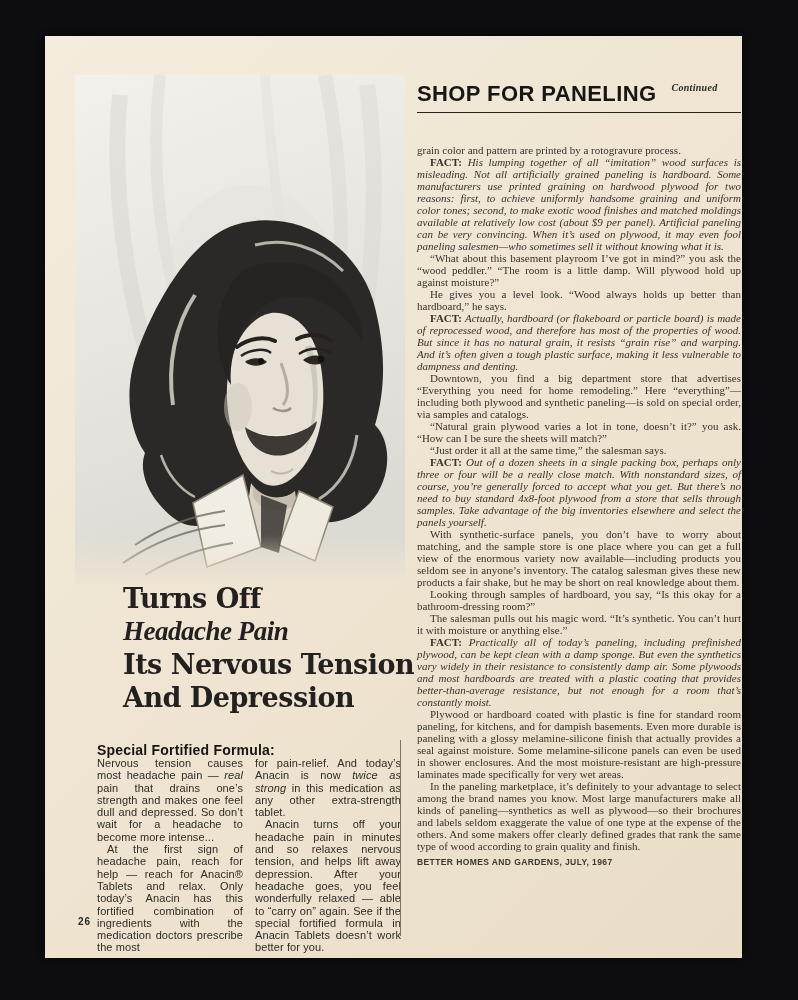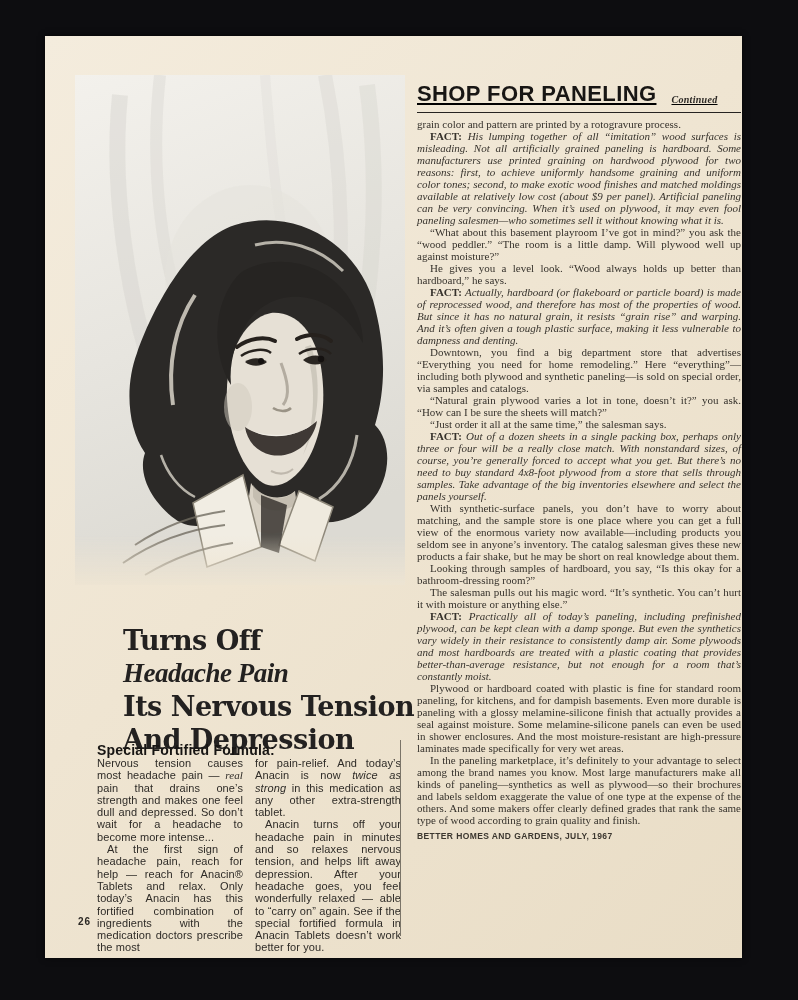--- a/index.html
+++ b/index.html
@@ -15,21 +15,21 @@
     box-shadow:0 0 6px rgba(0,0,0,.6);
   }
   
   .illustration{
     position:absolute;left:30px;top:39px;width:330px;height:510px;
   }
   .illustration svg{display:block;width:100%;height:100%;}
   .headline{
     position:absolute;left:78px;top:546px;width:300px;
     font-family:"DejaVu Serif",serif;font-weight:700;
-    font-size:27px;line-height:33px;letter-spacing:-.5px;color:#232120;margin-top:42px;
+    font-size:27px;line-height:33px;letter-spacing:-.5px;color:#232120;
   }
   .headline .hl-italic{font-style:italic;font-family:Liberation Serif, serif;}
   .ad-subhead{
     position:absolute;left:52px;top:707px;
     font:700 14px/1 "Liberation Sans",sans-serif;
     letter-spacing:.2px;color:#171513;
   }
   .ad-cols{
     position:absolute;left:52px;top:721px;width:304px;
     display:flex;gap:12px;
@@ -45,32 +45,32 @@
     font:700 10px/1 "Liberation Sans",sans-serif;letter-spacing:1px;color:#2c2925;text-align:center;
   }
   .vrule{
     position:absolute;left:355px;top:704px;width:1px;height:196px;
     background:#7a7468;
   }
   
   .article{
     position:absolute;left:372px;top:44px;width:324px;
   }
-  .art-head{display:flex;align-items:flex-end;margin-top:3px;text-decoration:underline;}
+  .art-head{display:flex;align-items:flex-start;margin-top:3px;}
   .art-title{
     font:700 22px/1 "Liberation Sans",sans-serif;
     letter-spacing:.4px;color:#181614;
   }
   .art-continued{
     margin-left:15px;
     font:700 italic 10px/1 "Liberation Serif",serif;
     letter-spacing:.3px;color:#2b2824;
   }
   .art-rule{height:0;border-bottom:1.6px solid #262321;margin-top:7px;}
-  .art-body{margin-top:5px;}
+  .art-body{margin-top:31px;}
   .art-body p{
     margin:0;text-align:justify;color:#36322c;
     font:11px/12px "Liberation Serif",serif;
   }
   .art-body p.ind{text-indent:13px;}
   .art-body p.fact{font-style:italic;}
   .art-body p.fact .prefix{font-style:normal;font-weight:700;}
   .art-footer{
     margin-top:6px;text-align:left;
     font:700 8.5px/1 "Liberation Sans",sans-serif;
@@ -161,42 +161,42 @@
   <div class="headline">
     <div>Turns Off</div>
     <div class="hl-italic">Headache Pain</div>
     <div>Its Nervous Tension</div>
     <div>And Depression</div>
   </div>
 
   <div class="ad-subhead">Special Fortified Formula:</div>
   <div class="ad-cols">
     <div class="ad-col">
-        <p><span>Nervous tension causes most headache pain — </span><span style="font-style: italic; font-family: Liberation Serif, serif;">real</span><span> pain that drains one’s strength and makes one feel dull and depressed. So don’t wait for a headache to become more intense...</span></p>
+        <p><span>Nervous tension causes most headache pain — </span><span style="font-style: italic;">real</span><span> pain that drains one’s strength and makes one feel dull and depressed. So don’t wait for a headache to become more intense...</span></p>
         <p class="ind"><span>At the first sign of headache pain, reach for help — reach for Anacin® Tablets and relax. Only today’s Anacin has this fortified combination of ingredients with the medication doctors prescribe the most</span></p>
       </div>
     <div class="ad-col">
         <p><span>for pain-relief. And today’s Anacin is now </span><span style="font-style: italic;">twice as strong</span><span> in this medication as any other extra-strength tablet.</span></p>
         <p class="ind"><span>Anacin turns off your headache pain in minutes and so relaxes nervous tension, and helps lift away depression. After your headache goes, you feel wonderfully relaxed — able to “carry on” again. See if the special fortified formula in Anacin Tablets doesn’t work better for you.</span></p>
       </div>
   </div>
 
   <div class="pagenum">26</div>
   <div class="vrule"></div>
 
   <div class="article">
     <div class="art-head">
       <span class="art-title">SHOP FOR PANELING</span>
       <span class="art-continued">Continued</span>
     </div>
     <div class="art-rule"></div>
     <div class="art-body">
         <p><span>grain color and pattern are printed by a rotogravure process.</span></p>
         <p class="ind fact"><span class="prefix">FACT:</span><span> His lumping together of all “imitation” wood surfaces is misleading. Not all artificially grained paneling is hardboard. Some manufacturers use printed graining on hardwood plywood for two reasons: first, to achieve uniformly handsome graining and uniform color tones; second, to make exotic wood finishes and matched moldings available at relatively low cost (about $9 per panel). Artificial paneling can be very convincing. When it’s used on plywood, it may even fool paneling salesmen—who sometimes sell it without knowing what it is.</span></p>
-        <p class="ind"><span>“What about this basement playroom I’ve got in mind?” you ask the “wood peddler.” “The room is a little damp. Will plywood well up against moisture?”</span></p>
+        <p class="ind"><span>“What about this basement playroom I’ve got in mind?” you ask the “wood peddler.” “The room is a little damp. Will plywood hold up against moisture?”</span></p>
         <p class="ind"><span>He gives you a level look. “Wood always holds up better than hardboard,” he says.</span></p>
         <p class="ind fact"><span class="prefix">FACT:</span><span> Actually, hardboard (or flakeboard or particle board) is made of reprocessed wood, and therefore has most of the properties of wood. But since it has no natural grain, it resists “grain rise” and warping. And it’s often given a tough plastic surface, making it less vulnerable to dampness and denting.</span></p>
         <p class="ind"><span>Downtown, you find a big department store that advertises “Everything you need for home remodeling.” Here “everything”—including both plywood and synthetic paneling—is sold on special order, via samples and catalogs.</span></p>
         <p class="ind"><span>“Natural grain plywood varies a lot in tone, doesn’t it?” you ask. “How can I be sure the sheets will match?”</span></p>
         <p class="ind"><span>“Just order it all at the same time,” the salesman says.</span></p>
         <p class="ind fact"><span class="prefix">FACT:</span><span> Out of a dozen sheets in a single packing box, perhaps only three or four will be a really close match. With nonstandard sizes, of course, you’re generally forced to accept what you get. But there’s no need to buy standard 4x8-foot plywood from a store that sells through samples. Take advantage of the big inventories elsewhere and select the panels yourself.</span></p>
         <p class="ind"><span>With synthetic-surface panels, you don’t have to worry about matching, and the sample store is one place where you can get a full view of the enormous variety now available—including products you seldom see in anyone’s inventory. The catalog salesman gives these new products a fair shake, but he may be short on real knowledge about them.</span></p>
         <p class="ind"><span>Looking through samples of hardboard, you say, “Is this okay for a bathroom-dressing room?”</span></p>
         <p class="ind"><span>The salesman pulls out his magic word. “It’s synthetic. You can’t hurt it with moisture or anything else.”</span></p>
         <p class="ind fact"><span class="prefix">FACT:</span><span> Practically all of today’s paneling, including prefinished plywood, can be kept clean with a damp sponge. But even the synthetics vary widely in their resistance to consistently damp air. Some plywoods and most hardboards are treated with a plastic coating that provides better-than-average resistance, but not enough for a room that’s constantly moist.</span></p>

